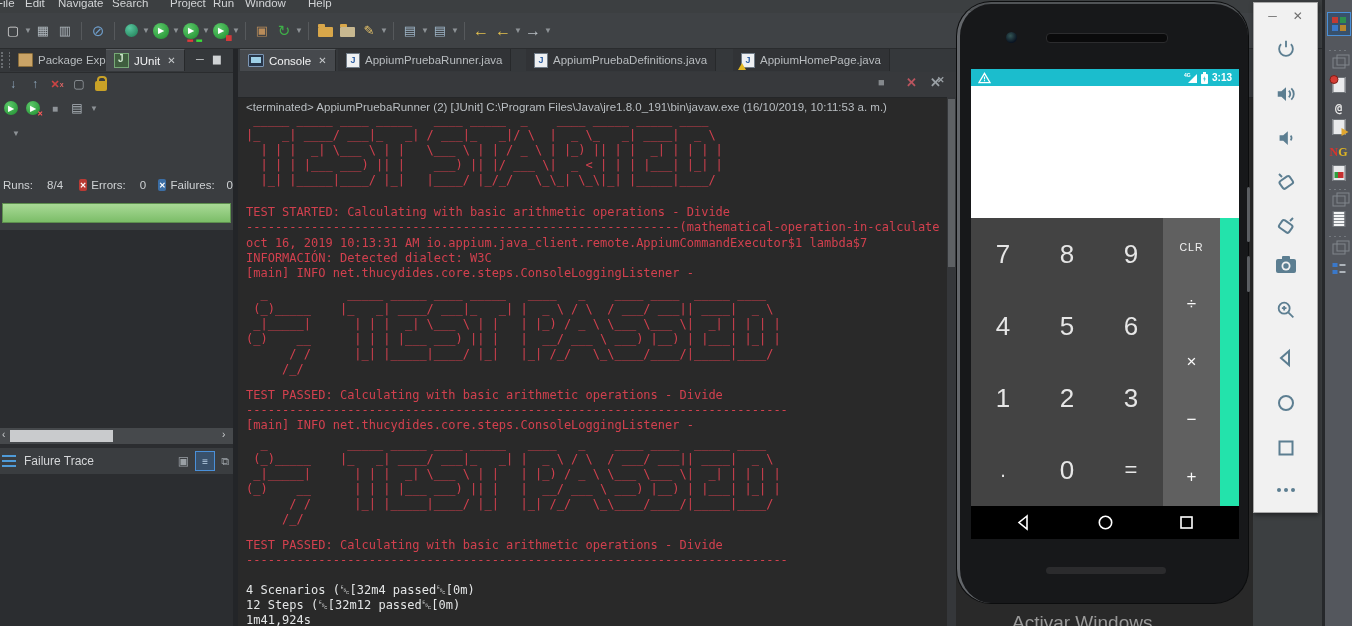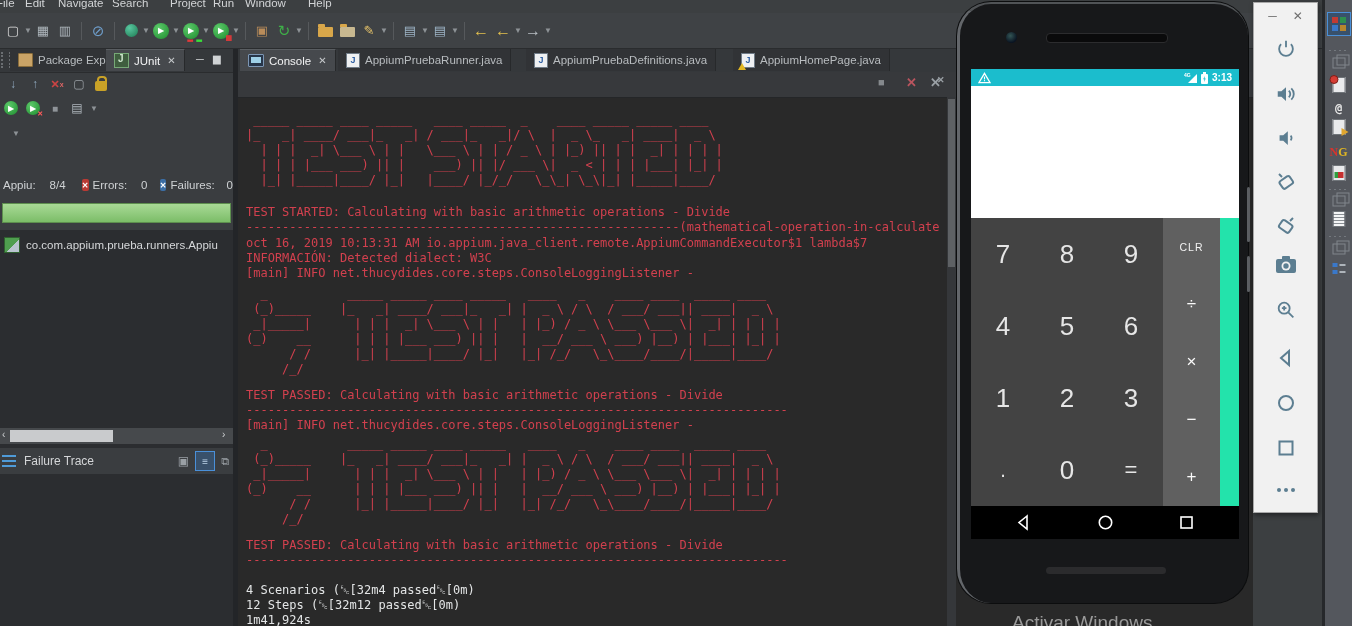--- a/index.html
+++ b/index.html
@@ -219,38 +219,32 @@
       <span class="jico" style="color:#8f9499;font-size:10px">■</span>
       <span class="jico" style="color:#aeb6bc">▤</span>
       <span class="caret">▼</span>
     </div>
     <div class="jrow" style="left:12px;top:80px">
         <span class="caret">▼</span>
       </div>
 
 
     <div class="abs" style="left:0;top:126px;width:233px;height:20px;font-size:11.5px;display:flex;align-items:center">
-      <span style="margin-left:3px">Appiu:</span>
+      <span style="margin-left:3px">Runs:</span>
       <span style="margin-left:14px">8/4</span>
       <span class="cbadge" style="background:#b93a34;margin-left:16px">✕</span>
       <span>Errors:</span>
       <span style="margin-left:14px">0</span>
       <span class="cbadge" style="background:#3b6ea5;margin-left:12px">✕</span>
       <span>Failures:</span>
       <span style="margin-left:12px">0</span>
     </div>
 
     <div class="abs greenbar" style="left:2px;top:154px;width:227px;height:18px"></div>
 
-    <div class="abs" style="left:0;top:181px;width:233px;height:247px;background:#2b2d30">
-      <div class="jrow" style="left:4px;top:7px">
-        <span class="suite-ico"></span>
-        <span style="margin-left:6px;font-size:11.5px;color:#d6d8da;white-space:nowrap">co.com.appium.prueba.runners.Appiu</span>
-      </div>
-    </div>
 
     <div class="abs hscroll" style="left:0;top:379px;width:233px;height:16px">
       <span class="abs" style="left:2px;top:1px;color:#d0d3d5;font-size:10px">‹</span>
       <div class="abs hthumb" style="left:10px;top:2px;width:103px;height:12px"></div>
       <span class="abs" style="left:222px;top:1px;color:#d0d3d5;font-size:10px">›</span>
     </div>
 
     <div class="abs" style="left:0;top:399px;width:233px;height:26px;background:#3a3d40;border-bottom:1px solid #26282a;display:flex;align-items:center">
       <span class="ft-ico" style="margin-left:2px"></span>
       <span style="margin-left:8px;font-size:12px;color:#d4d6d8">Failure Trace</span>
@@ -287,20 +281,21 @@
       </div>
     </div>
 
     <div class="ctoolbar">
       <span class="abs" style="left:640px;top:4px;color:#85898d;font-size:11px">■</span>
       <span class="abs" style="left:668px;top:3px;color:#b9545e;font-size:13px;font-weight:bold">✕</span>
       <span class="abs" style="left:692px;top:3px;color:#9aa0a5;font-size:13px;font-weight:bold">✕<span style="font-size:9px;position:relative;left:-4px;top:-4px">✕</span></span>
     </div>
 
     <div class="cbody">
+      <div class="cline gray" style="top:3px;font-family:'Liberation Sans',sans-serif;font-size:11.5px">&lt;terminated&gt; AppiumPruebaRunner (2) [JUnit] C:\Program Files\Java\jre1.8.0_191\bin\javaw.exe (16/10/2019, 10:11:53 a. m.)</div>
       <pre class="art" style="top:16px;margin:0"> _____ _____ ____ _____   ____ _____  _    ____ _____ _____ ____  
 |_   _| ____/ ___|_   _| / ___|_   _|/ \  |  _ \_   _| ____|  _ \ 
   | | |  _| \___ \ | |   \___ \ | | / _ \ | |_) || | |  _| | | | |
   | | | |___ ___) || |    ___) || |/ ___ \|  _ &lt; | | | |___| |_| |
   |_| |_____|____/ |_|   |____/ |_/_/   \_\_| \_\|_| |_____|____/ </pre>
       <div class="cline red" style="top:123px">------------------------------------------------------------(mathematical-operation-in-calculate</div>
       <div class="cline red" style="top:108px">TEST STARTED: Calculating with basic arithmetic operations - Divide</div>
       <div class="cline red" style="top:139px">oct 16, 2019 10:13:31 AM io.appium.java_client.remote.AppiumCommandExecutor$1 lambda$7</div>
       <div class="cline red" style="top:154px">INFORMACIÓN: Detected dialect: W3C</div>
       <div class="cline red" style="top:169px">[main] INFO net.thucydides.core.steps.ConsoleLoggingListener -</div>

